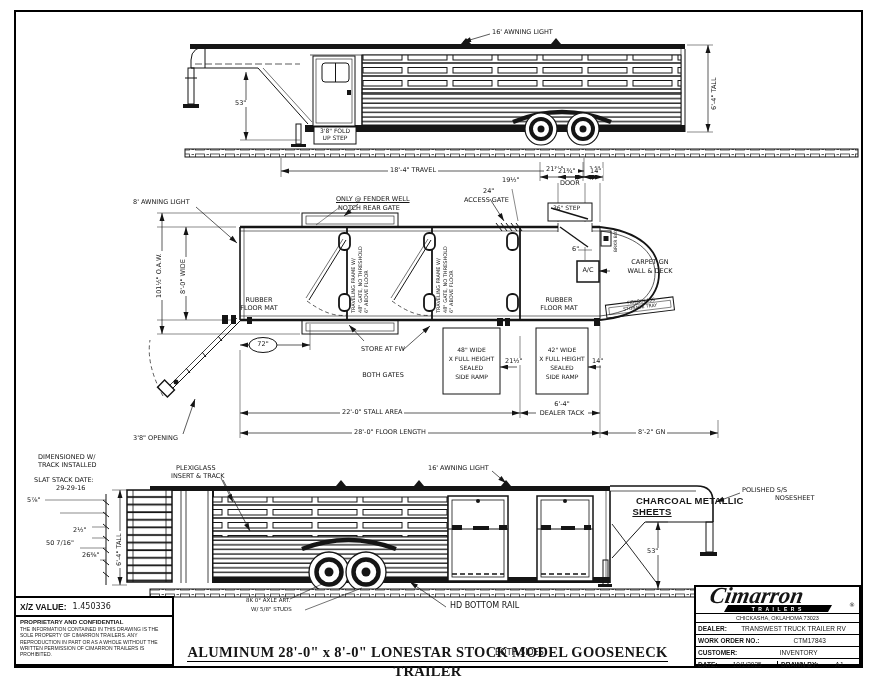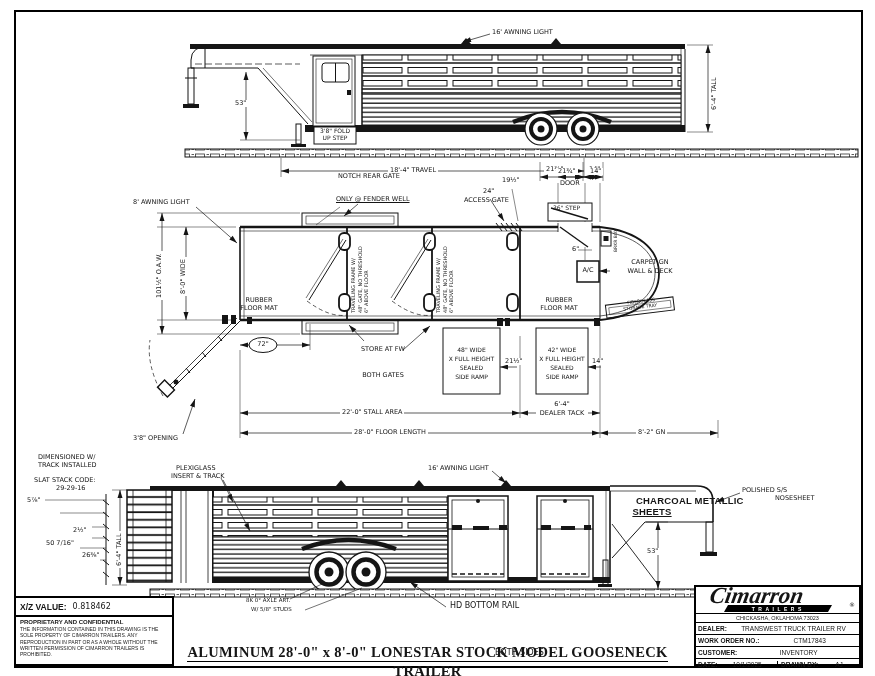--- a/index.html
+++ b/index.html
@@ -364,21 +364,21 @@
   <div class="lbl" style="left:492px;top:29px;">16' AWNING LIGHT</div>
   <div class="lbl bg" style="left:233px;top:100px;">53"</div>
   <div class="lbl s6 c" style="left:315px;top:128px;width:40px;">3'8" FOLD</div>
   <div class="lbl s6 c" style="left:315px;top:135px;width:40px;">UP STEP</div>
   <div class="lbl rot bg" style="left:711px;top:112px;">6'-4" TALL</div>
   <div class="lbl bg" style="left:388px;top:167px;">18'-4" TRAVEL</div>
   <div class="lbl bg" style="left:544px;top:166px;">21¾"</div>
   <div class="lbl bg" style="left:587px;top:166px;">14"</div>
 
   <div class="lbl" style="left:133px;top:199px;">8' AWNING LIGHT</div>
-  <div class="lbl" style="left:338px;top:173px;">NOTCH REAR GATE</div>
+  <div class="lbl" style="left:338px;top:205px;">NOTCH REAR GATE</div>
   <div class="lbl" style="left:336px;top:196px;text-decoration:underline;">ONLY @ FENDER WELL</div>
   <div class="lbl" style="left:483px;top:188px;">24"</div>
   <div class="lbl" style="left:464px;top:197px;">ACCESS GATE</div>
   <div class="lbl" style="left:502px;top:177px;">19½"</div>
   <div class="lbl bg" style="left:556px;top:168px;">21¾"</div>
   <div class="lbl bg" style="left:588px;top:168px;">14"</div>
   <div class="lbl" style="left:560px;top:180px;">DOOR</div>
   <div class="lbl s6" style="left:553px;top:205px;">36" STEP</div>
   <div class="lbl rot bg" style="left:156px;top:300px;">101½" O.A.W.</div>
   <div class="lbl rot bg" style="left:180px;top:296px;">8'-0" WIDE</div>
@@ -414,21 +414,21 @@
   <div class="lbl rot7 s4 c" style="left:612px;top:308px;width:56px;">STORAGE TRAY</div>
   <div class="lbl" style="left:133px;top:435px;">3'8" OPENING</div>
   <div class="lbl bg" style="left:340px;top:409px;">22'-0" STALL AREA</div>
   <div class="lbl bg c" style="left:543px;top:401px;width:34px;">6'-4"</div>
   <div class="lbl bg c" style="left:536px;top:410px;width:48px;">DEALER TACK</div>
   <div class="lbl bg" style="left:352px;top:429px;">28'-0" FLOOR LENGTH</div>
   <div class="lbl bg" style="left:636px;top:429px;">8'-2" GN</div>
 
   <div class="lbl" style="left:38px;top:454px;">DIMENSIONED W/</div>
   <div class="lbl" style="left:38px;top:462px;">TRACK INSTALLED</div>
-  <div class="lbl" style="left:34px;top:477px;">SLAT STACK CODE:</div>
+  <div class="lbl" style="left:34px;top:477px;">SLAT STACK DATE:</div>
   <div class="lbl" style="left:56px;top:485px;">29-29-16</div>
   <div class="lbl" style="left:27px;top:497px;">5⅞"</div>
   <div class="lbl" style="left:73px;top:527px;">2½"</div>
   <div class="lbl" style="left:46px;top:540px;">50 7/16"</div>
   <div class="lbl" style="left:82px;top:552px;">26⅜"</div>
   <div class="lbl rot bg" style="left:116px;top:568px;">6'-4" TALL</div>
   <div class="lbl" style="left:176px;top:465px;">PLEXIGLASS</div>
   <div class="lbl" style="left:171px;top:473px;">INSERT &amp; TRACK</div>
   <div class="lbl" style="left:428px;top:465px;">16' AWNING LIGHT</div>
   <div class="lbl charcoal c" style="left:600px;top:495px;width:104px;margin-left:36px;">CHARCOAL METALLIC</div>
@@ -436,21 +436,21 @@
   <div class="lbl" style="left:742px;top:487px;">POLISHED S/S</div>
   <div class="lbl" style="left:746px;top:495px;padding-left:29px;">NOSESHEET</div>
   <div class="lbl bg" style="left:645px;top:548px;">53"</div>
   <div class="lbl s55" style="left:246px;top:597px;">8K 0° AXLE ART.</div>
   <div class="lbl s55" style="left:251px;top:606px;">W/ 5/8" STUDS</div>
   <div class="lbl s8" style="left:450px;top:601px;">HD BOTTOM RAIL</div>
   <div class="lbl s8" style="left:463px;top:648px;margin-left:32px;">BOTH SIDES</div>
 
   <div class="xzbox">
     <span class="lab">X/Z VALUE:</span>
-    <span class="val">0.818462</span>
+    <span class="val">1.450336</span>
   </div>
   <div class="propbox">
     <div class="pt">PROPRIETARY AND CONFIDENTIAL</div>
     <div class="pb">THE INFORMATION CONTAINED IN THIS DRAWING IS THE SOLE PROPERTY OF CIMARRON TRAILERS. ANY REPRODUCTION IN PART OR AS A WHOLE WITHOUT THE WRITTEN PERMISSION OF CIMARRON TRAILERS IS PROHIBITED.</div>
   </div>
 
   <div class="tblock">
     <div class="logo">
       <span class="brand">Cimarron</span>
       <span class="brandbar">

